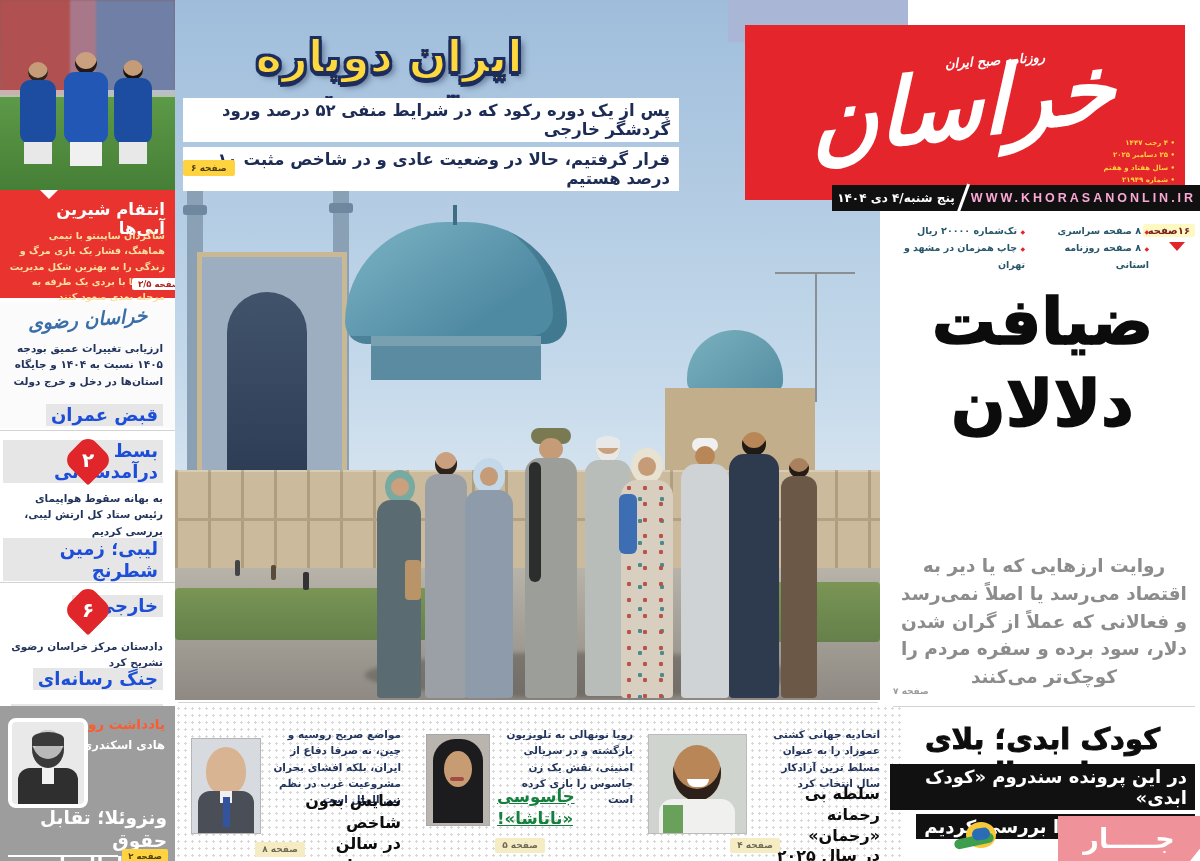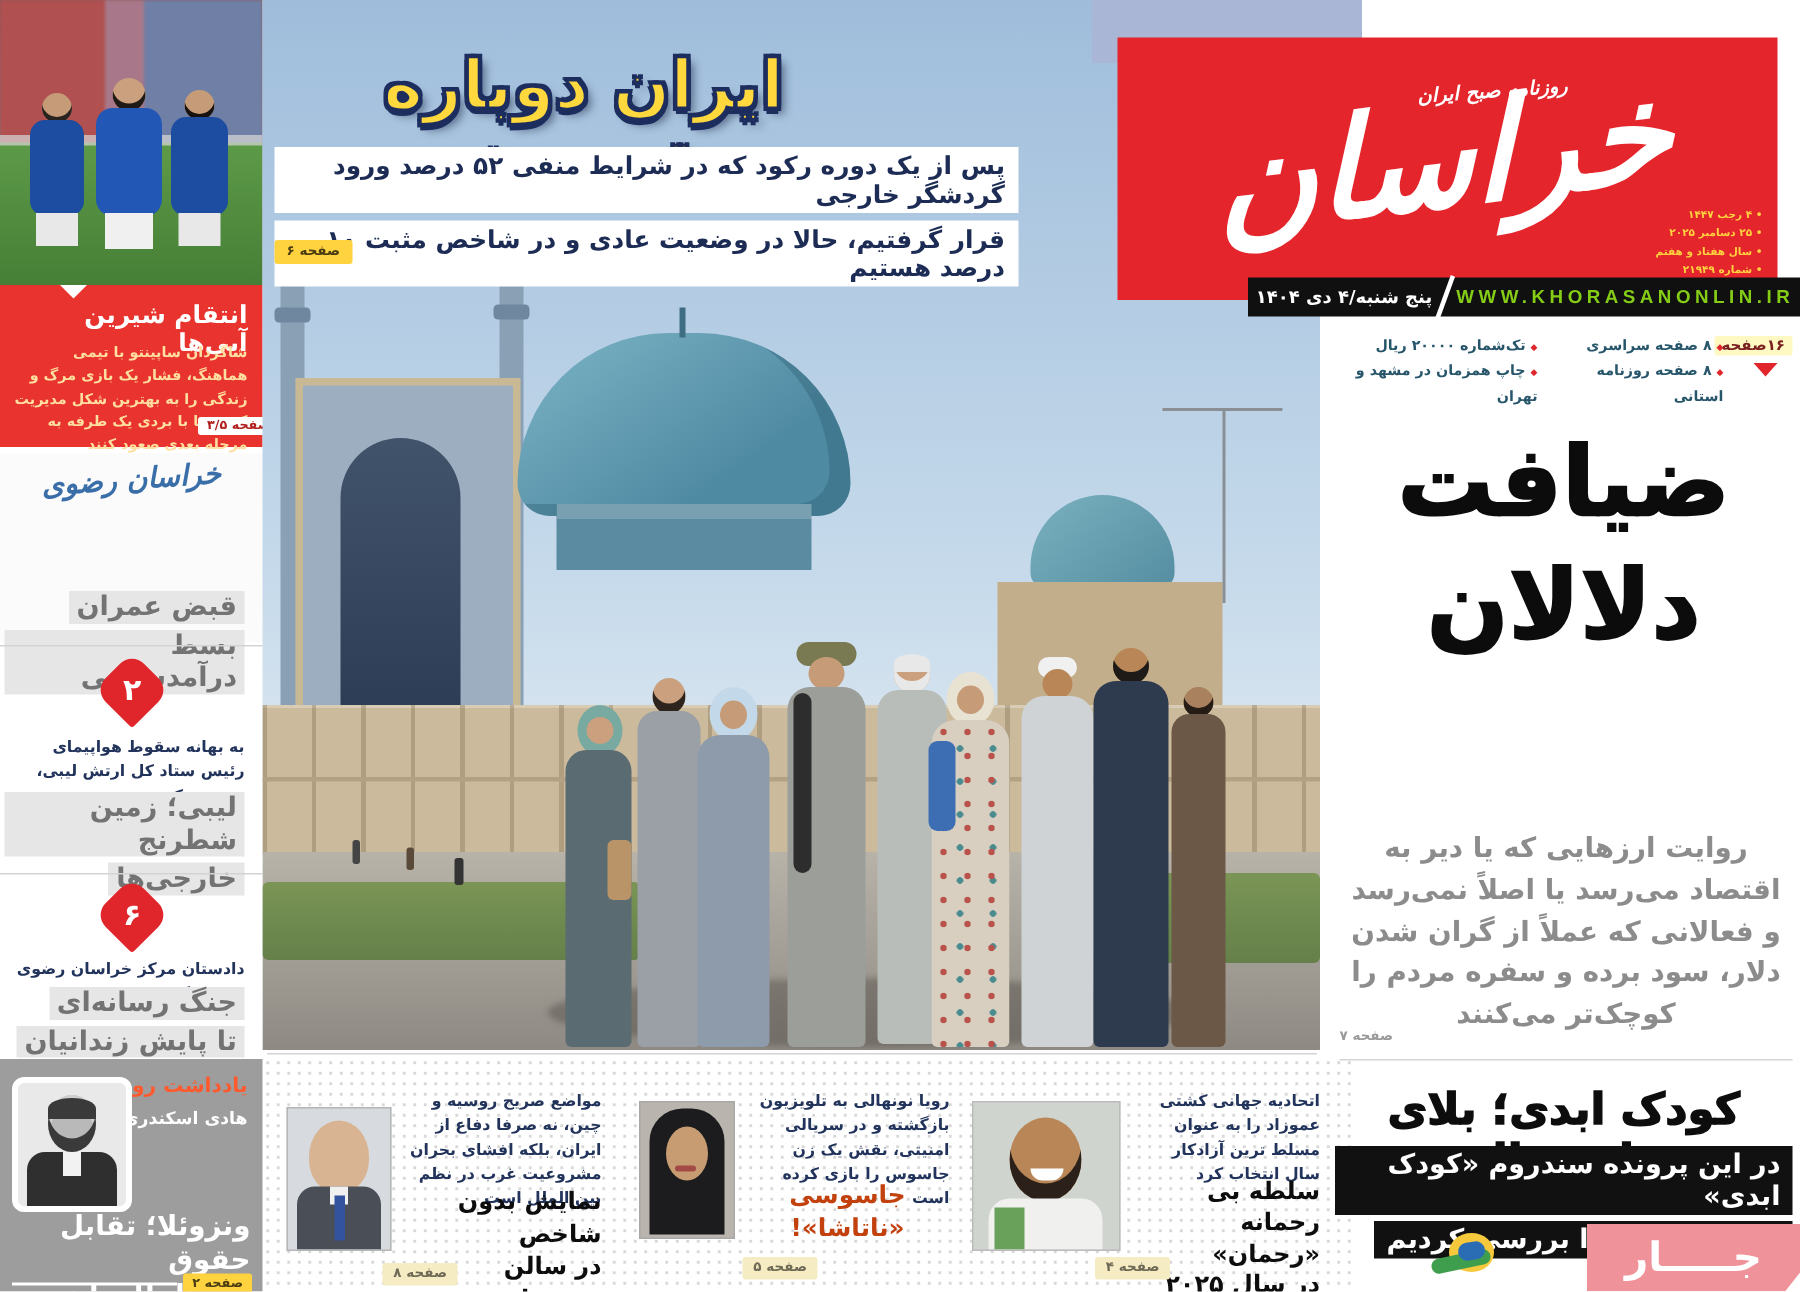--- a/index.html
+++ b/index.html
@@ -4,21 +4,21 @@
 <style>
   html,body{margin:0;padding:0;background:#ffffff;}
   body{width:1200px;height:861px;position:relative;overflow:hidden;
        font-family:"DejaVu Sans",sans-serif;}
   .abs{position:absolute;}
   .rtl{direction:rtl;}
   .pbadge{display:inline-block;background:#ffd23f;color:#4a3c10;font-size:10px;
           font-weight:bold;padding:1px 8px;border-radius:2px;line-height:14px;}
   .pbadge-soft{display:inline-block;background:#f6ecc4;color:#6f6a55;font-size:9px;
           font-weight:bold;padding:1px 7px;border-radius:2px;line-height:13px;}
-  .hl{display:inline-block;background:#e6e6e6;color:#737373;padding:0 5px;margin-top:4px;}
+  .hl{display:inline-block;background:#e6e6e6;color:#1d4ed8;padding:0 5px;margin-top:14px;}
   .kicker{color:#22345c;font-weight:bold;line-height:1.55;}
   .numbadge{width:36px;height:36px;background:#e0262b;border-radius:11px 11px 11px 2px;
             transform:rotate(-45deg);display:flex;align-items:center;justify-content:center;}
   .numbadge span{transform:rotate(45deg);color:#fff;font-weight:bold;font-size:20px;}
   .dotbg{background-image:radial-gradient(#d8d8d8 1.1px, transparent 1.2px);
          background-size:7px 7px;}
   .hline{background:#d3d3d3;height:1px;}
   .deckstrip{display:inline-block;background:#ffffff;color:#1d2c55;font-weight:bold;
              font-size:16.5px;padding:3px 9px;margin-bottom:5px;}
 </style>
@@ -52,20 +52,21 @@
 <div class="abs rtl" style="left:0;top:190px;width:175px;height:108px;background:#e8332e;">
   <div class="abs" style="left:40px;top:0;width:0;height:0;border-left:9px solid transparent;border-right:9px solid transparent;border-top:9px solid #ffffff;"></div>
   <div class="abs" style="right:10px;top:10px;width:158px;color:#ffffff;font-weight:bold;font-size:16.5px;text-align:right;">انتقام شیرین آبی‌ها</div>
   <div class="abs" style="right:10px;top:38px;width:158px;color:#ffdfa0;font-size:9.6px;font-weight:bold;line-height:1.6;text-align:right;">شاگردان ساپینتو با تیمی هماهنگ، فشار یک بازی مرگ و زندگی را به بهترین شکل مدیریت کردند تا با بردی یک طرفه به مرحله بعدی صعود کنند</div>
   <div class="abs" style="right:160px;top:88px;white-space:nowrap;background:#ffffff;color:#b01f1c;font-size:8.5px;font-weight:bold;padding:1px 6px;border-radius:2px;right:auto;left:132px;">صفحه ۳/۵</div>
 </div>
 
 <div class="abs rtl" style="left:0;top:302px;width:175px;height:126px;background:#fbfbfb;">
   <div class="abs" style="left:0;top:6px;width:175px;text-align:center;color:#3a6ea8;font-family:'DejaVu Serif',serif;
               font-style:italic;font-weight:bold;font-size:19px;transform:rotate(-4deg);">خراسان رضوی</div>
+  <div class="abs kicker" style="right:12px;top:38px;width:152px;font-size:10.5px;text-align:right;">ارزیابی تغییرات عمیق بودجه ۱۴۰۵ نسبت به ۱۴۰۴ و جایگاه استان‌ها در دخل و خرج دولت</div>
   <div class="abs" style="right:12px;top:88px;width:160px;text-align:right;font-size:18px;font-weight:bold;line-height:1.2;">
     <span class="hl">قبض عمران</span><br>
     <span class="hl">بسط درآمدستانی</span>
   </div>
 </div>
 
 <div class="abs hline" style="left:0;top:430px;width:175px;"></div>
 
 <div class="abs rtl" style="left:0;top:436px;width:175px;height:142px;">
   <div class="numbadge abs" style="left:70px;top:6px;">
@@ -227,21 +228,21 @@
   <span class="pbadge-soft abs" style="right:100px;top:126px;">صفحه ۴</span>
 </div>
 
 <div class="abs rtl" style="left:408px;top:712px;width:225px;height:148px;">
   <div class="abs" style="left:18px;top:22px;width:62px;height:90px;background:#b9b4ae;overflow:hidden;border:1px solid #a8a8a8;">
     <div class="abs" style="left:6px;top:4px;width:50px;height:84px;border-radius:22px 22px 0 0;background:#1c1c1e;"></div>
     <div class="abs" style="left:17px;top:16px;width:28px;height:36px;border-radius:50%;background:#c79c72;"></div>
     <div class="abs" style="left:23px;top:42px;width:14px;height:4px;border-radius:2px;background:#a34a46;"></div>
   </div>
   <div class="abs kicker" style="right:0;top:14px;width:136px;font-size:10.5px;text-align:right;">رویا نونهالی به تلویزیون بازگشته و در سریالی امنیتی، نقش یک زن جاسوس را بازی کرده است</div>
-  <div class="abs" style="right:0;top:74px;width:136px;text-align:center;font-weight:bold;color:#c2410c;font-size:16.5px;line-height:1.35;">
+  <div class="abs" style="right:0;top:74px;width:136px;text-align:left;font-weight:bold;color:#15803d;font-size:16.5px;line-height:1.35;text-decoration:underline;">
     <span>جاسوسی</span><br>
     <span>«ناتاشا»!</span>
   </div>
   <span class="pbadge-soft abs" style="right:88px;top:126px;">صفحه ۵</span>
 </div>
 
 <div class="abs rtl" style="left:183px;top:712px;width:218px;height:148px;">
   <div class="abs" style="left:8px;top:26px;width:68px;height:94px;background:#d7dbe0;overflow:hidden;border:1px solid #b5b5b5;">
     <div class="abs" style="left:14px;top:8px;width:40px;height:48px;border-radius:50% 50% 45% 45%;background:#d9b493;"></div>
     <div class="abs" style="left:6px;top:52px;width:56px;height:42px;border-radius:12px 12px 0 0;background:#4a4f57;"></div>
@@ -264,21 +265,21 @@
               font-family:'DejaVu Serif',serif;font-style:italic;transform:rotate(-7deg) skewX(-6deg);line-height:1;">خراسان</div>
   <div class="abs rtl" style="right:10px;top:112px;width:92px;text-align:right;color:#ffd23f;font-size:7px;font-weight:bold;line-height:1.75;">
     <div><span>•</span> <span>۴ رجب ۱۴۴۷</span></div>
     <div><span>•</span> <span>۲۵ دسامبر ۲۰۲۵</span></div>
     <div><span>•</span> <span>سال هفتاد و هفتم</span></div>
     <div><span>•</span> <span>شماره ۲۱۹۴۹</span></div>
   </div>
 </div>
 
 <div class="abs" style="left:832px;top:185px;width:368px;height:26px;background:#101010;display:flex;align-items:center;">
-  <div dir="ltr" style="flex:1;text-align:center;color:#84cc16;font-weight:bold;font-size:12.5px;letter-spacing:3px;
+  <div dir="ltr" style="flex:1;text-align:center;color:#f9a8d4;font-weight:bold;font-size:12.5px;letter-spacing:3px;
               font-family:'Liberation Sans',sans-serif;">WWW.KHORASANONLIN.IR</div>
   <div style="width:3px;height:30px;background:#ffffff;transform:rotate(20deg);margin:0 2px;"></div>
   <div class="rtl" style="width:128px;text-align:center;color:#ffffff;font-weight:bold;font-size:12px;">پنج شنبه/۴ دی ۱۴۰۴</div>
 </div>
 
 <div class="abs rtl" style="left:880px;top:222px;width:315px;height:44px;font-size:9.5px;color:#27566b;font-weight:bold;">
   <span class="abs" style="right:0;top:2px;background:#fef9c3;color:#7a2020;padding:1px 5px;border-radius:2px;font-size:10px;">۱۶صفحه</span>
   <div class="abs" style="right:10px;top:20px;width:0;height:0;border-left:8px solid transparent;border-right:8px solid transparent;border-top:9px solid #e0262b;"></div>
   <div class="abs" style="right:46px;top:0;width:118px;text-align:right;line-height:1.8;">
     <div><span style="color:#e0262b;font-size:6px;">◆</span> <span>۸ صفحه سراسری</span></div>

